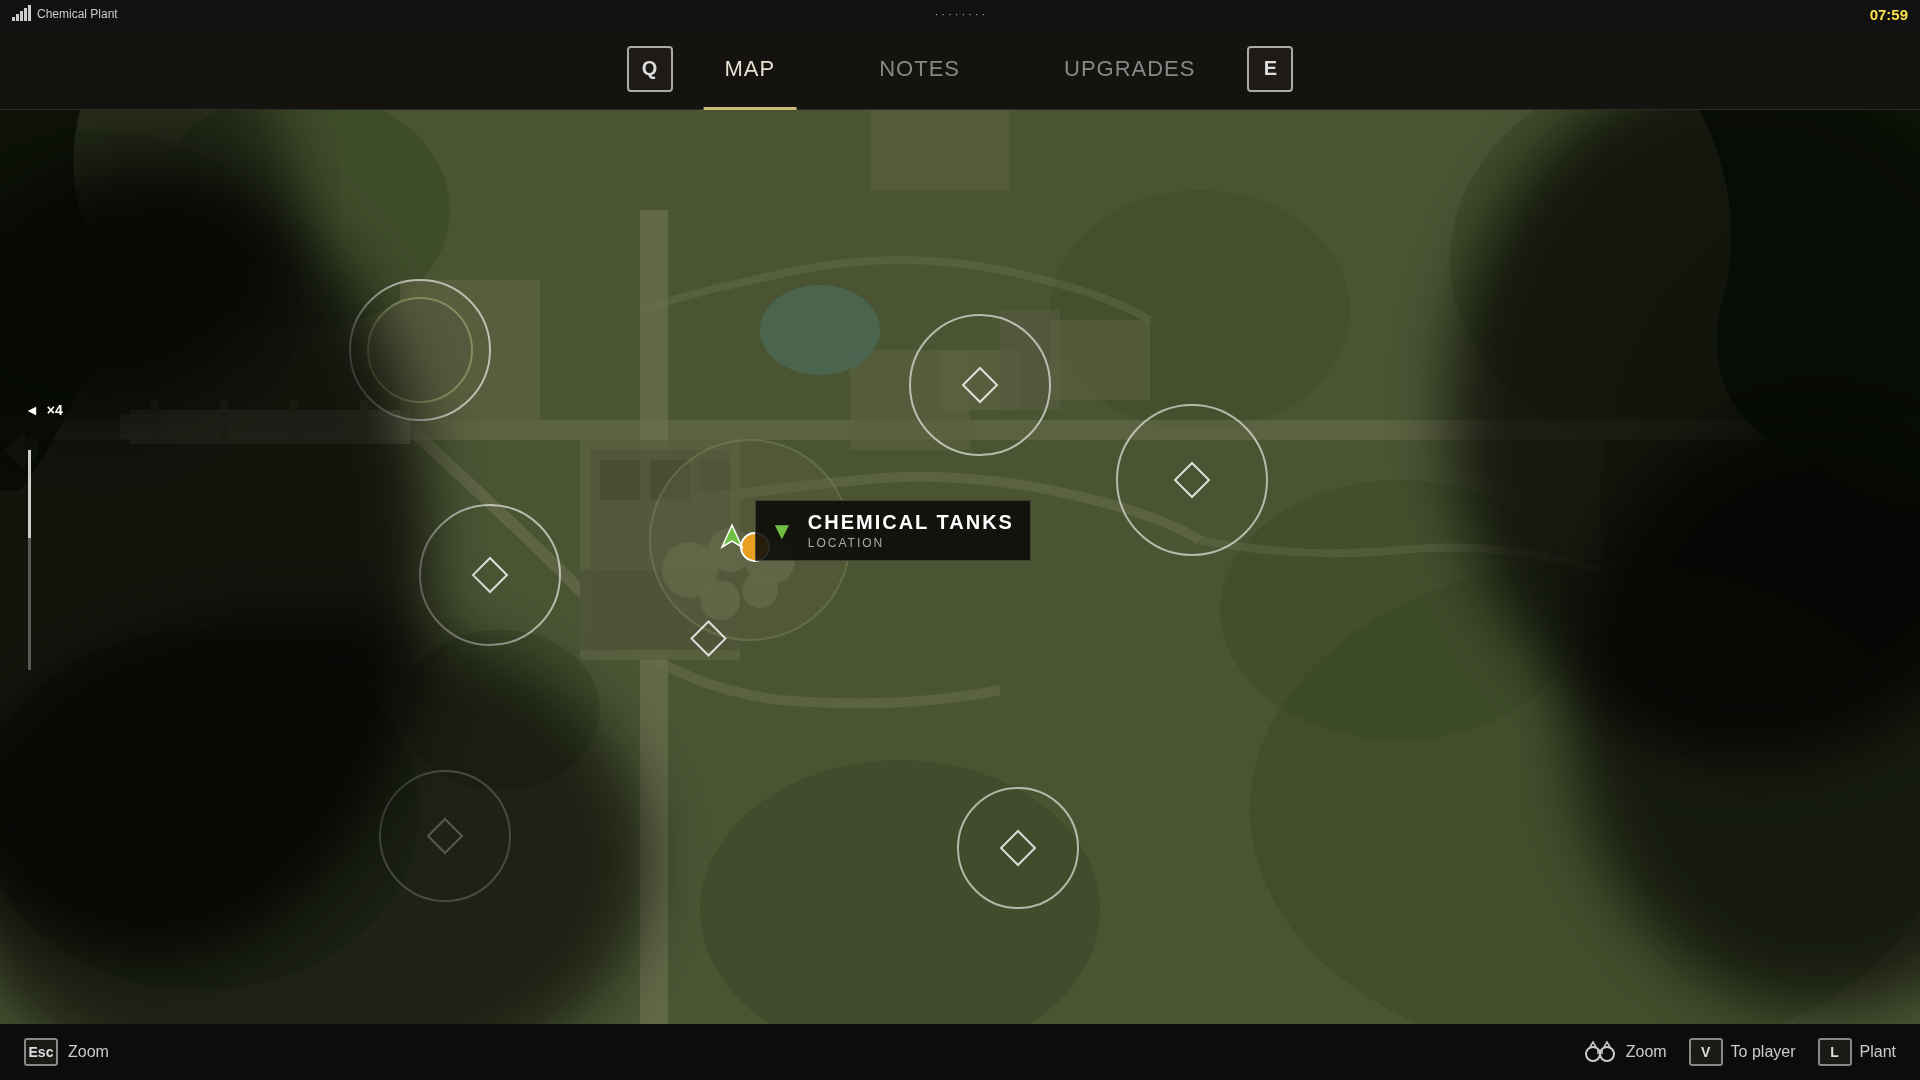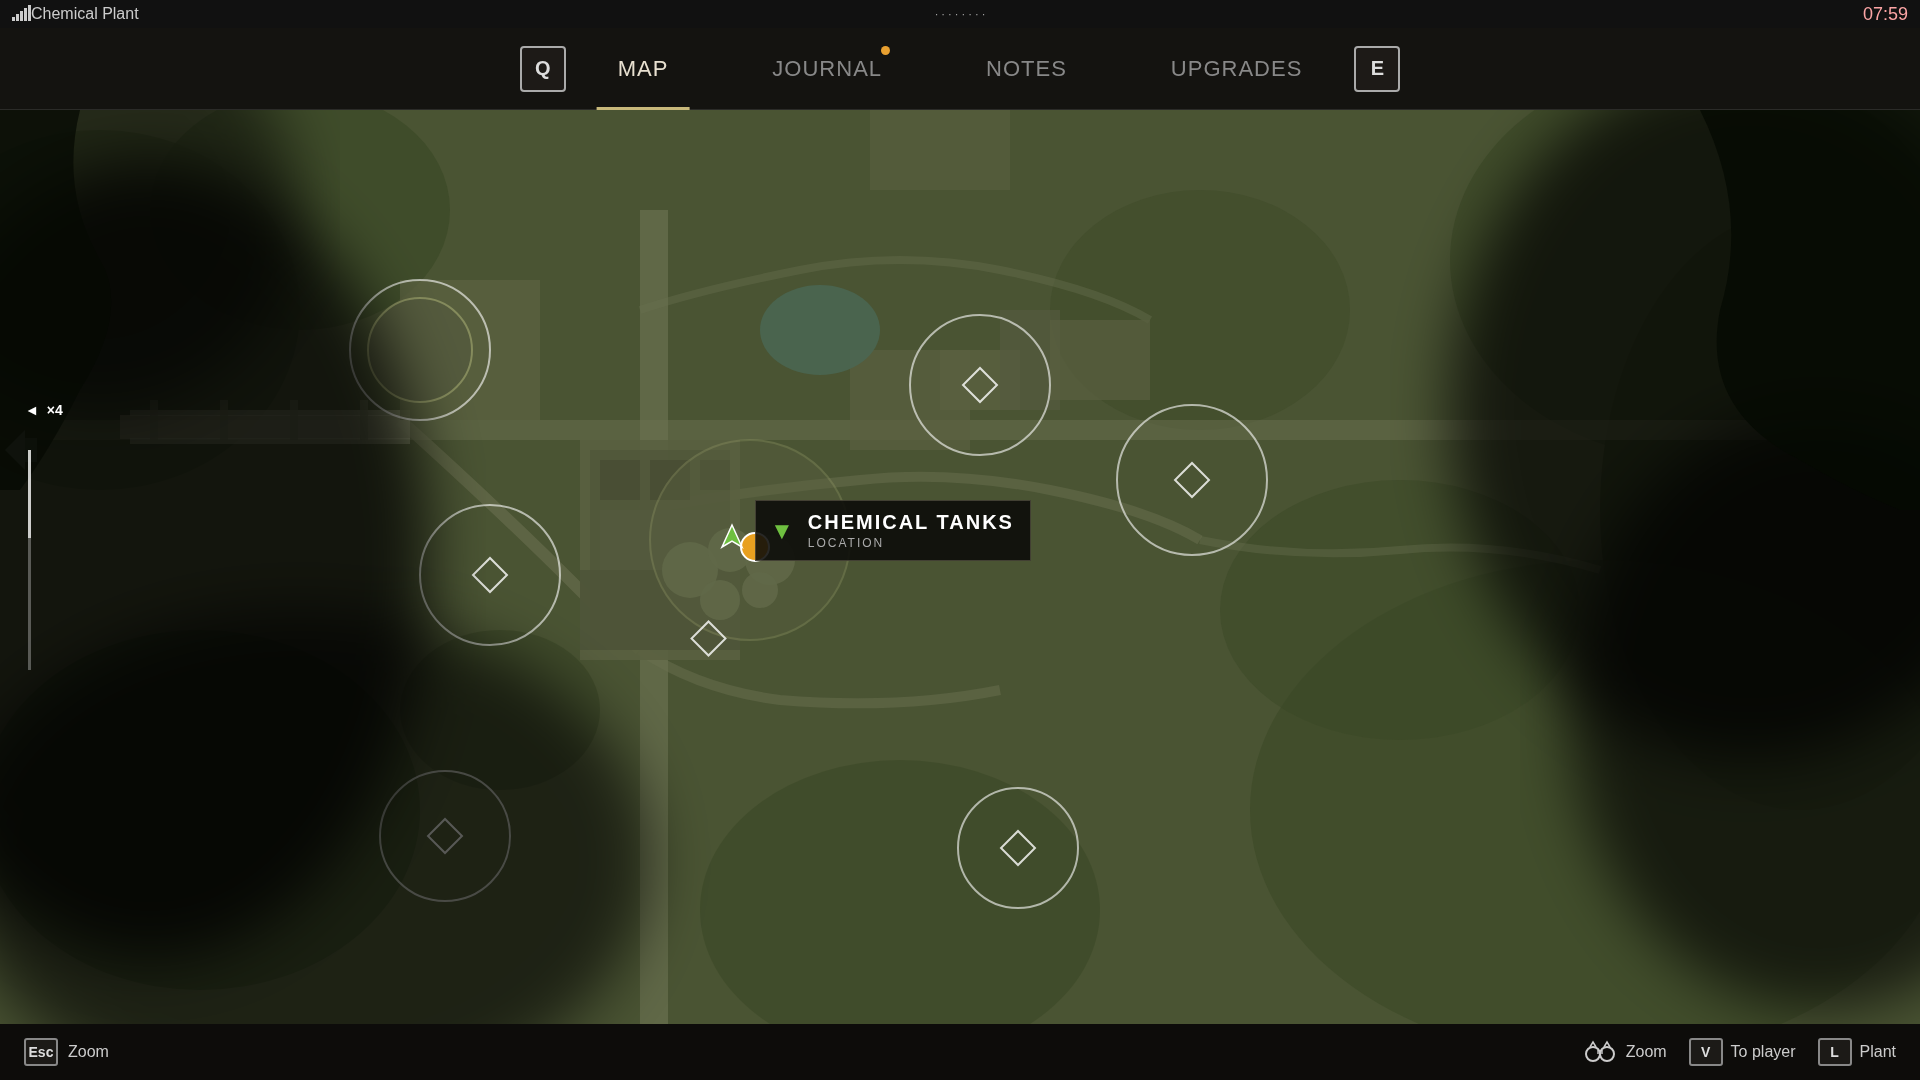--- a/index.html
+++ b/index.html
@@ -22,38 +22,39 @@
       background: #111;
       display: flex;
       align-items: center;
       justify-content: space-between;
       padding: 0 12px;
       z-index: 100;
     }
     #top-bar-left {
       display: flex;
       align-items: center;
+      gap: 6px;
       color: #ccc;
-      font-size: 16px;
+      font-size: 12px;
     }
     #signal-icon {
       display: flex;
       align-items: flex-end;
       gap: 1px;
       height: 14px;
     }
     #signal-icon span {
       background: #ccc;
       width: 3px;
       display: inline-block;
     }
     #top-bar-right {
-      color: #fca5a5;
-      font-size: 18px;
-      font-weight: normal;
+      color: #fde047;
+      font-size: 15px;
+      font-weight: bold;
     }
     #top-bar-center {
       position: absolute;
       left: 50%;
       transform: translateX(-50%);
       display: flex;
       align-items: center;
       gap: 8px;
       color: #aaa;
       font-size: 11px;
@@ -268,24 +269,20 @@
     <span>· · · · · · · ·</span>
   </div>
   <div id="top-bar-right">07:59</div>
 </div>
 
 <div id="nav-bar">
   <div id="nav-tabs">
     <div class="key-btn">Q</div>
 
     <div class="nav-tab active">Map</div>
-    <div class="nav-tab">
-      <span>Journal</span>
-      <span class="notification-dot"></span>
-    </div>
     <div class="nav-tab">Notes</div>
     <div class="nav-tab">Upgrades</div>
 
     <div class="key-btn">E</div>
   </div>
 </div>
 
 <div id="map-container">
   <div id="map-bg">
 

